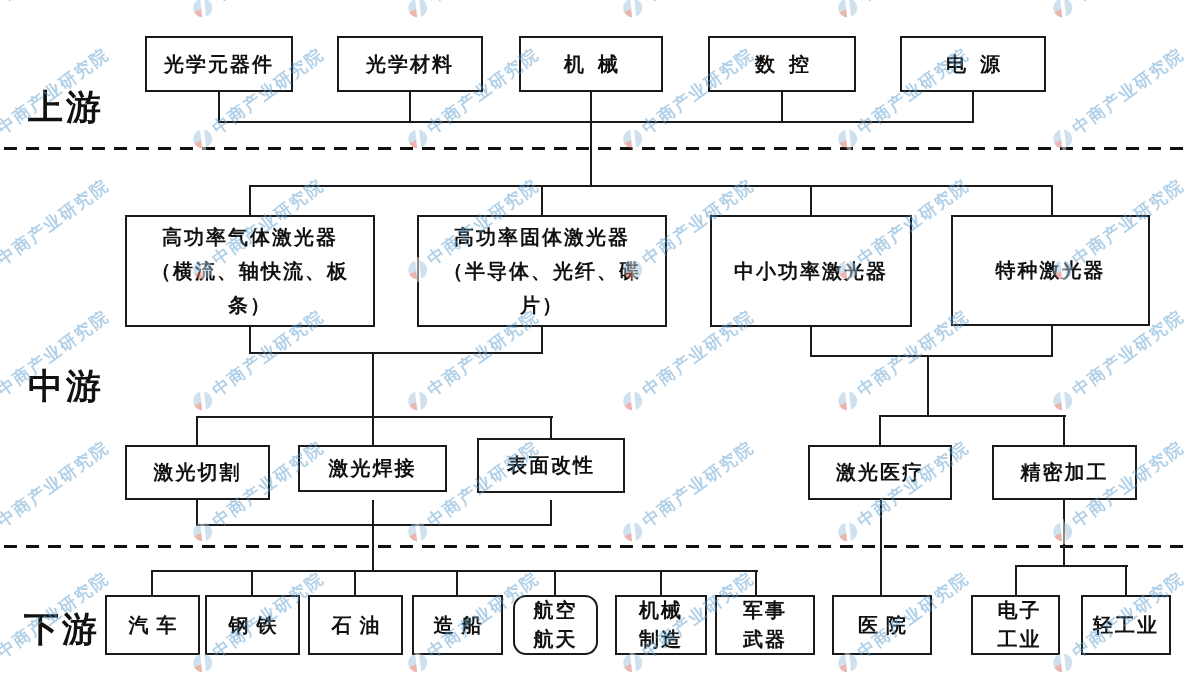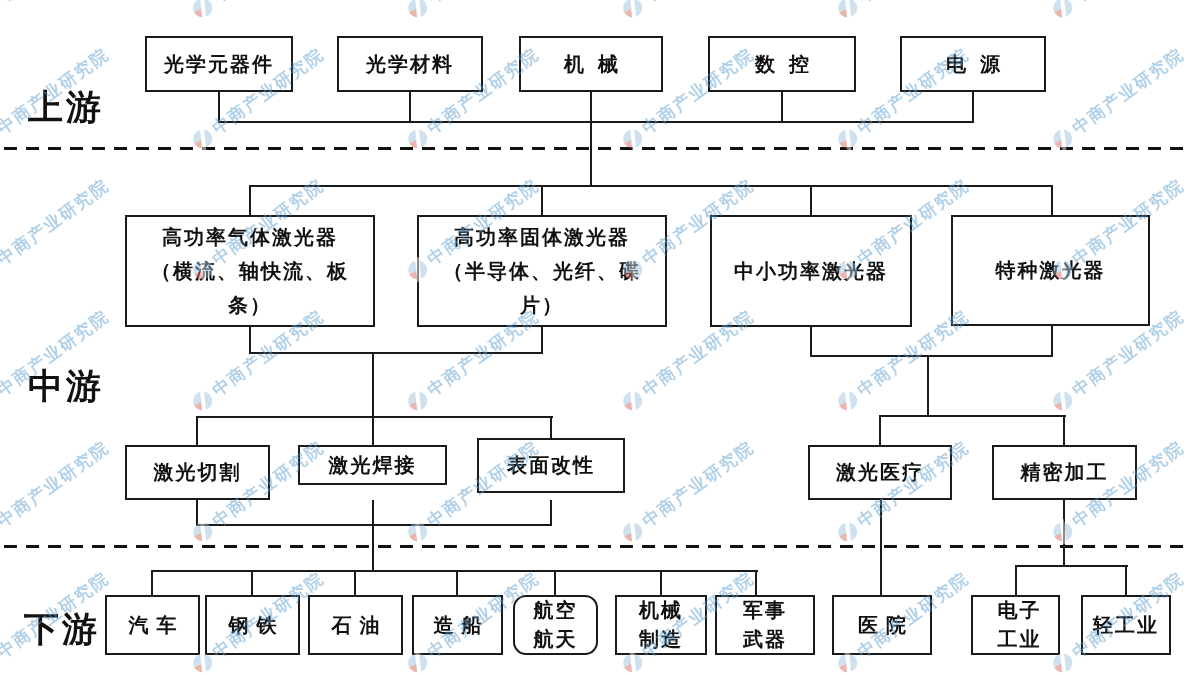--- a/index.html
+++ b/index.html
@@ -141,21 +141,21 @@
   <div class="box" style="left:710px; top:215px; width:202px; height:112px;">
     <span class="box-label">中小功率激光器</span>
     </div>
   <div class="box" style="left:951px; top:215px; width:199px; height:111px;">
     <span class="box-label">特种激光器</span>
     </div>
 
   <div class="box" style="left:125px; top:445px; width:145px; height:55px;">
     <span class="box-label">激光切割</span>
     </div>
-  <div class="box" style="left:298px; top:445px; width:149px; height:40px;">
+  <div class="box" style="left:298px; top:445px; width:149px; height:47px;">
     <span class="box-label">激光焊接</span>
     </div>
   <div class="box" style="left:477px; top:438px; width:148px; height:55px;">
     <span class="box-label">表面改性</span>
     </div>
   <div class="box" style="left:808px; top:445px; width:144px; height:55px;">
     <span class="box-label">激光医疗</span>
     </div>
   <div class="box" style="left:992px; top:445px; width:145px; height:55px;">
     <span class="box-label">精密加工</span>

